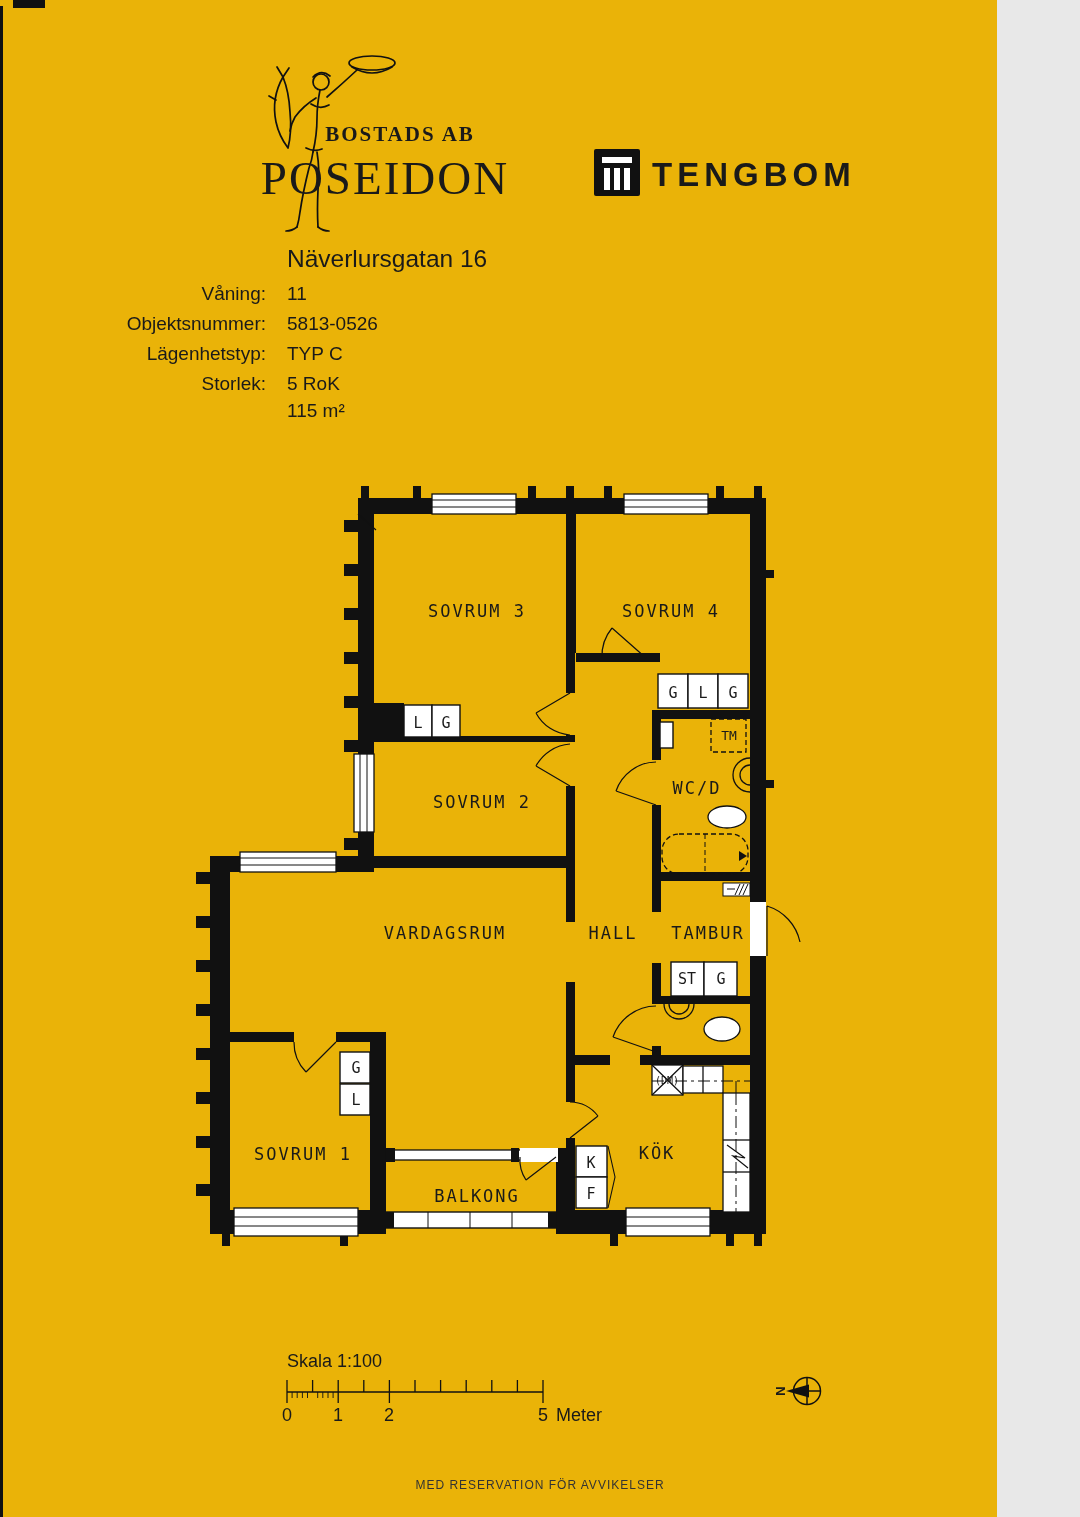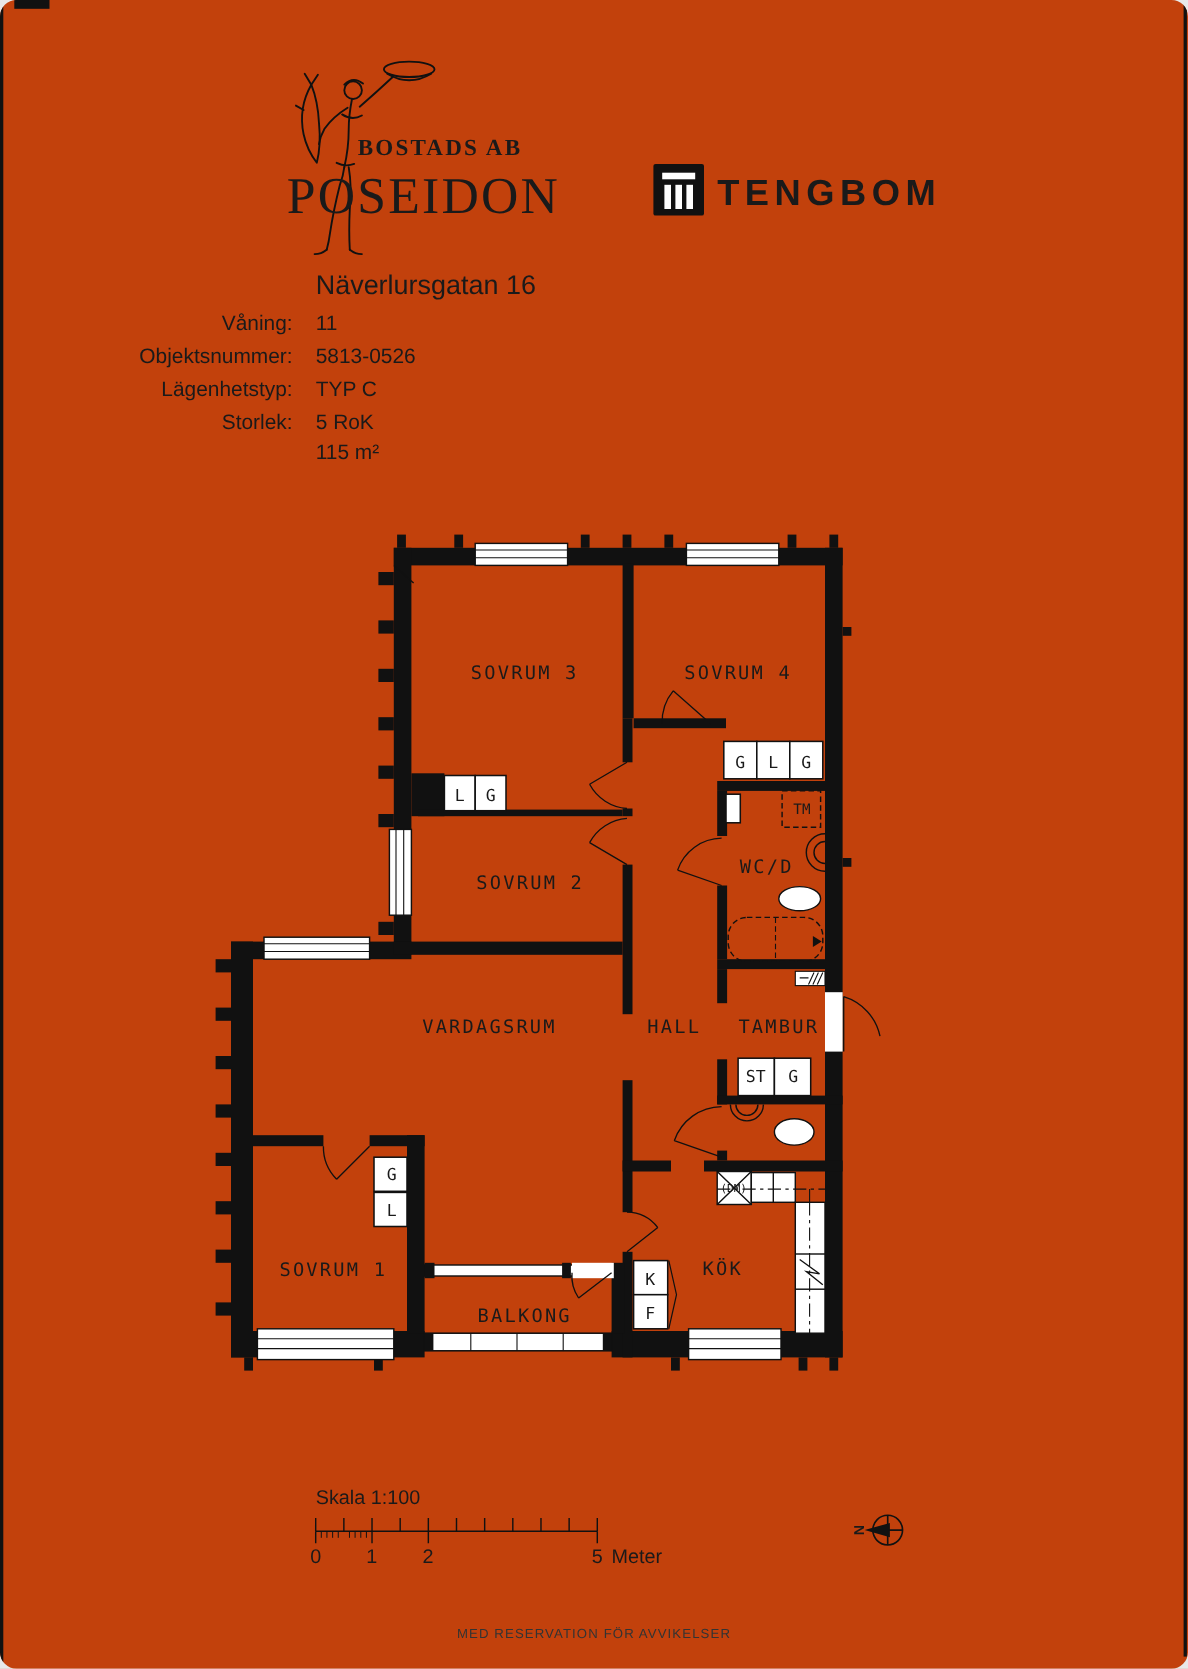--- a/index.html
+++ b/index.html
@@ -1,17 +1,17 @@
 <!DOCTYPE html>
 <html><head>
 <meta charset="utf-8">
 <style>
   html,body{margin:0;padding:0;background:#e8e8e8;}
-  .page{position:relative;width:1080px;height:1517px;background:#c2410c;overflow:hidden;
-        font-family:"Liberation Sans",sans-serif;border-radius:15px;}
+  .page{position:relative;width:997px;height:1517px;background:#eab308;overflow:hidden;
+        font-family:"Liberation Sans",sans-serif;}
   svg text{fill:#1a1a1a;}
   .plan-lbl{font-family:"DejaVu Sans Mono",monospace;font-size:17px;letter-spacing:2px;}
   .plan-sm{font-family:"DejaVu Sans Mono",monospace;font-size:15px;letter-spacing:0px;}
   .plan-tm{font-family:"DejaVu Sans Mono",monospace;font-size:13px;letter-spacing:0px;}
   .plan-dm{font-family:"DejaVu Sans Mono",monospace;font-size:10px;letter-spacing:0px;}
   .info-label{font-size:19px;}
   .info-value{font-size:19px;}
   .doc-title{font-size:24.5px;}
   .logo-top{font-family:"Liberation Serif",serif;font-size:21px;letter-spacing:2px;font-weight:600;}
   .logo-main{font-family:"Liberation Serif",serif;font-size:47px;letter-spacing:2px;}

